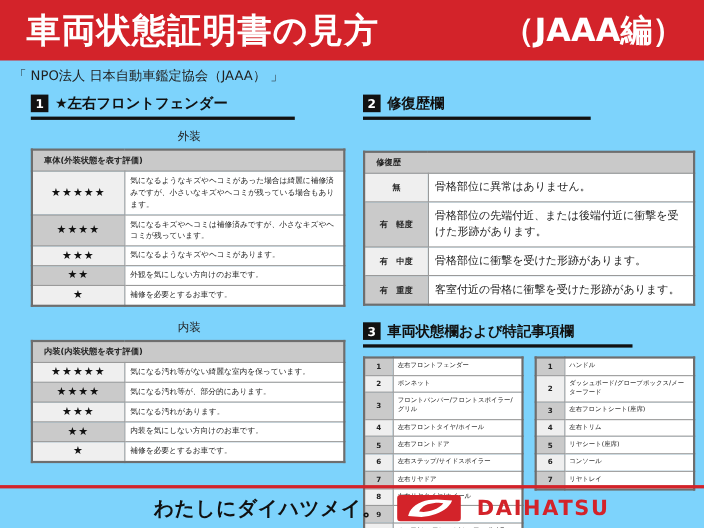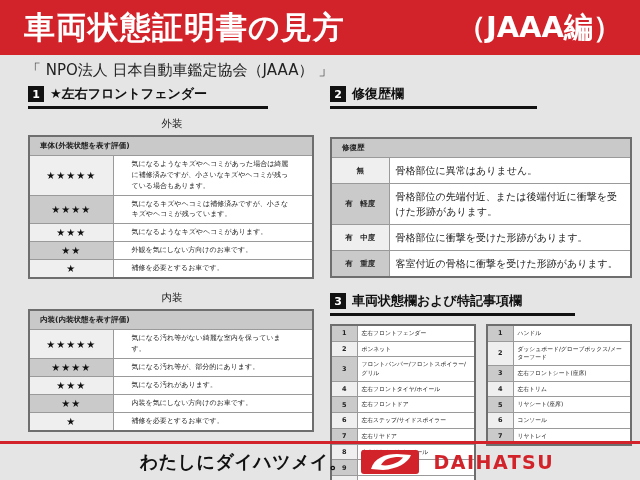--- a/index.html
+++ b/index.html
@@ -6,29 +6,29 @@
     --brand-red:#d3232a;
     --header-gray:#c9c9c9;
     --row-light:#efefef;
     --row-gray:#cacaca;
     --border-dark:#6e6e6e;
     --border-light:#9a9a9a;
     --ink:#1a1a1a;
   }
   *{margin:0;padding:0;box-sizing:border-box;}
   body{font-family:"DejaVu Sans","Liberation Sans",sans-serif;background:#fff;}
-  .page{position:relative;width:640px;height:480px;background:#e5e5e5;overflow:hidden;}
+  .page{position:relative;width:640px;height:480px;background:#7dd3fc;overflow:hidden;}
 
   
   .banner{position:absolute;top:0;left:0;width:640px;height:55px;background:var(--brand-red);
           display:flex;align-items:center;justify-content:space-between;padding:0 18px 0 24px;}
   .banner-title{color:#fff;font-size:31px;font-weight:bold;letter-spacing:1px;}
   .banner-edition{color:#fff;font-size:29px;font-weight:bold;}
 
-  .subtitle{position:absolute;top:61px;left:26px;font-size:15px;color:#222;}
+  .subtitle{position:absolute;top:61px;left:12px;font-size:12px;color:#222;}
 
   
   .col-left{position:absolute;top:85px;left:28px;width:286px;}
   .col-right{position:absolute;top:85px;left:330px;width:302px;}
 
   
   .sec-heading{display:flex;align-items:center;gap:6px;border-bottom:3px solid #111;
                padding-bottom:3px;margin-bottom:8px;}
   .sec-heading.w1{width:240px;}
   .sec-heading.w2{width:207px;}
@@ -42,21 +42,21 @@
   
   table{border-collapse:collapse;width:100%;}
   .rating-table,.repair-table,.parts-table{border:2px solid var(--border-dark);}
   td,th{border:1px solid var(--border-light);color:#222;}
   th{background:var(--header-gray);font-size:7.5px;font-weight:bold;text-align:left;
      padding:4px 6px 4px 10px;}
 
   
   .rating-table .star-cell{width:84px;text-align:center;font-size:10px;letter-spacing:1px;
                            padding:3px 2px;white-space:nowrap;color:#111;}
-  .rating-table .desc-cell{font-size:7px;line-height:1.55;padding:3px 18px;background:#fff;}
+  .rating-table .desc-cell{font-size:7px;line-height:1.55;padding:3px 5px;background:#fff;}
   .rating-table tbody tr:nth-child(odd) .star-cell{background:var(--row-light);}
   .rating-table tbody tr:nth-child(even) .star-cell{background:var(--row-gray);}
 
   
   .repair-table .grade-cell{width:58px;text-align:center;font-size:7.5px;font-weight:bold;
                             padding:5px 2px;white-space:nowrap;}
   .repair-table .desc-cell{font-size:10px;line-height:1.5;padding:5px 6px;background:#fff;}
   .repair-table tbody tr:nth-child(odd) .grade-cell{background:var(--row-light);}
   .repair-table tbody tr:nth-child(even) .grade-cell{background:var(--row-gray);}
 

